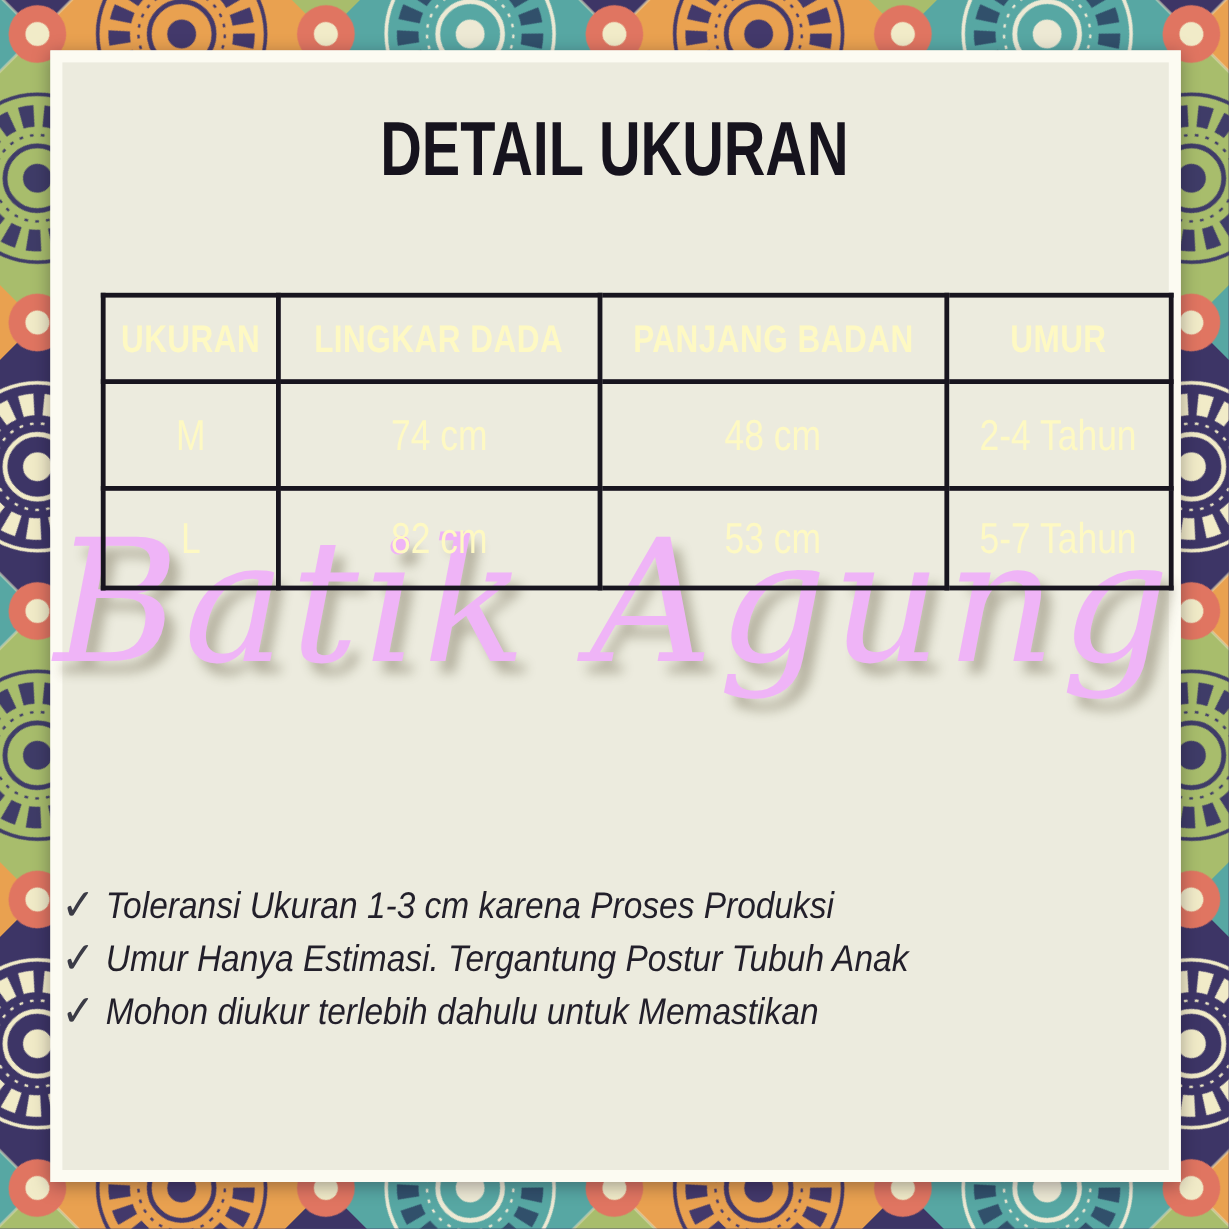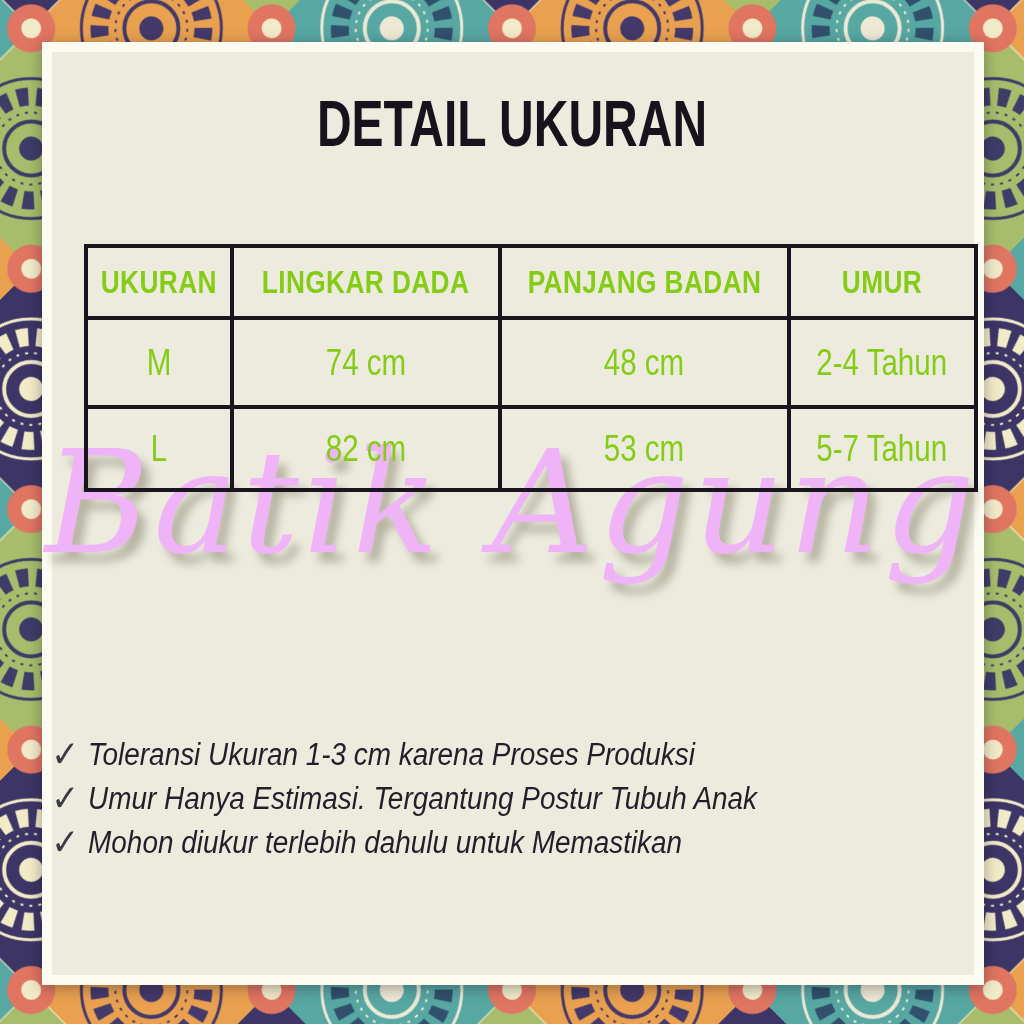--- a/index.html
+++ b/index.html
@@ -26,21 +26,21 @@
     color:#f0abfc;opacity:.85;letter-spacing:4px;white-space:nowrap;
     text-shadow:8px 10px 10px rgba(118,112,88,.55);
     z-index:2;pointer-events:none;
   }
   table.size-table{
     position:absolute;left:84px;top:244px;z-index:3;
     border-collapse:collapse;table-layout:fixed;
   }
   .size-table th,.size-table td{
     border:4px solid #18151F;text-align:center;vertical-align:middle;
-    color:#84cc16;padding:0;background:transparent;
+    color:#fef9c3;padding:0;background:transparent;
   }
   col.c1{width:139px}col.c2{width:268px}col.c3{width:266px}col.c4{width:187px}
   tr.hrow{height:72px}
   tr.r1{height:89px}tr.r2{height:83px}tr.r3{height:84px}tr.r4{height:71px}
   .hd{display:inline-block;font-size:32px;font-weight:700;letter-spacing:.5px;
       transform:scaleX(.82);white-space:nowrap;}
   .cv{display:inline-block;font-size:36px;font-weight:400;
       transform:scaleX(.82);white-space:nowrap;}
   .notes{
     position:absolute;top:733px;left:0;width:100%;

